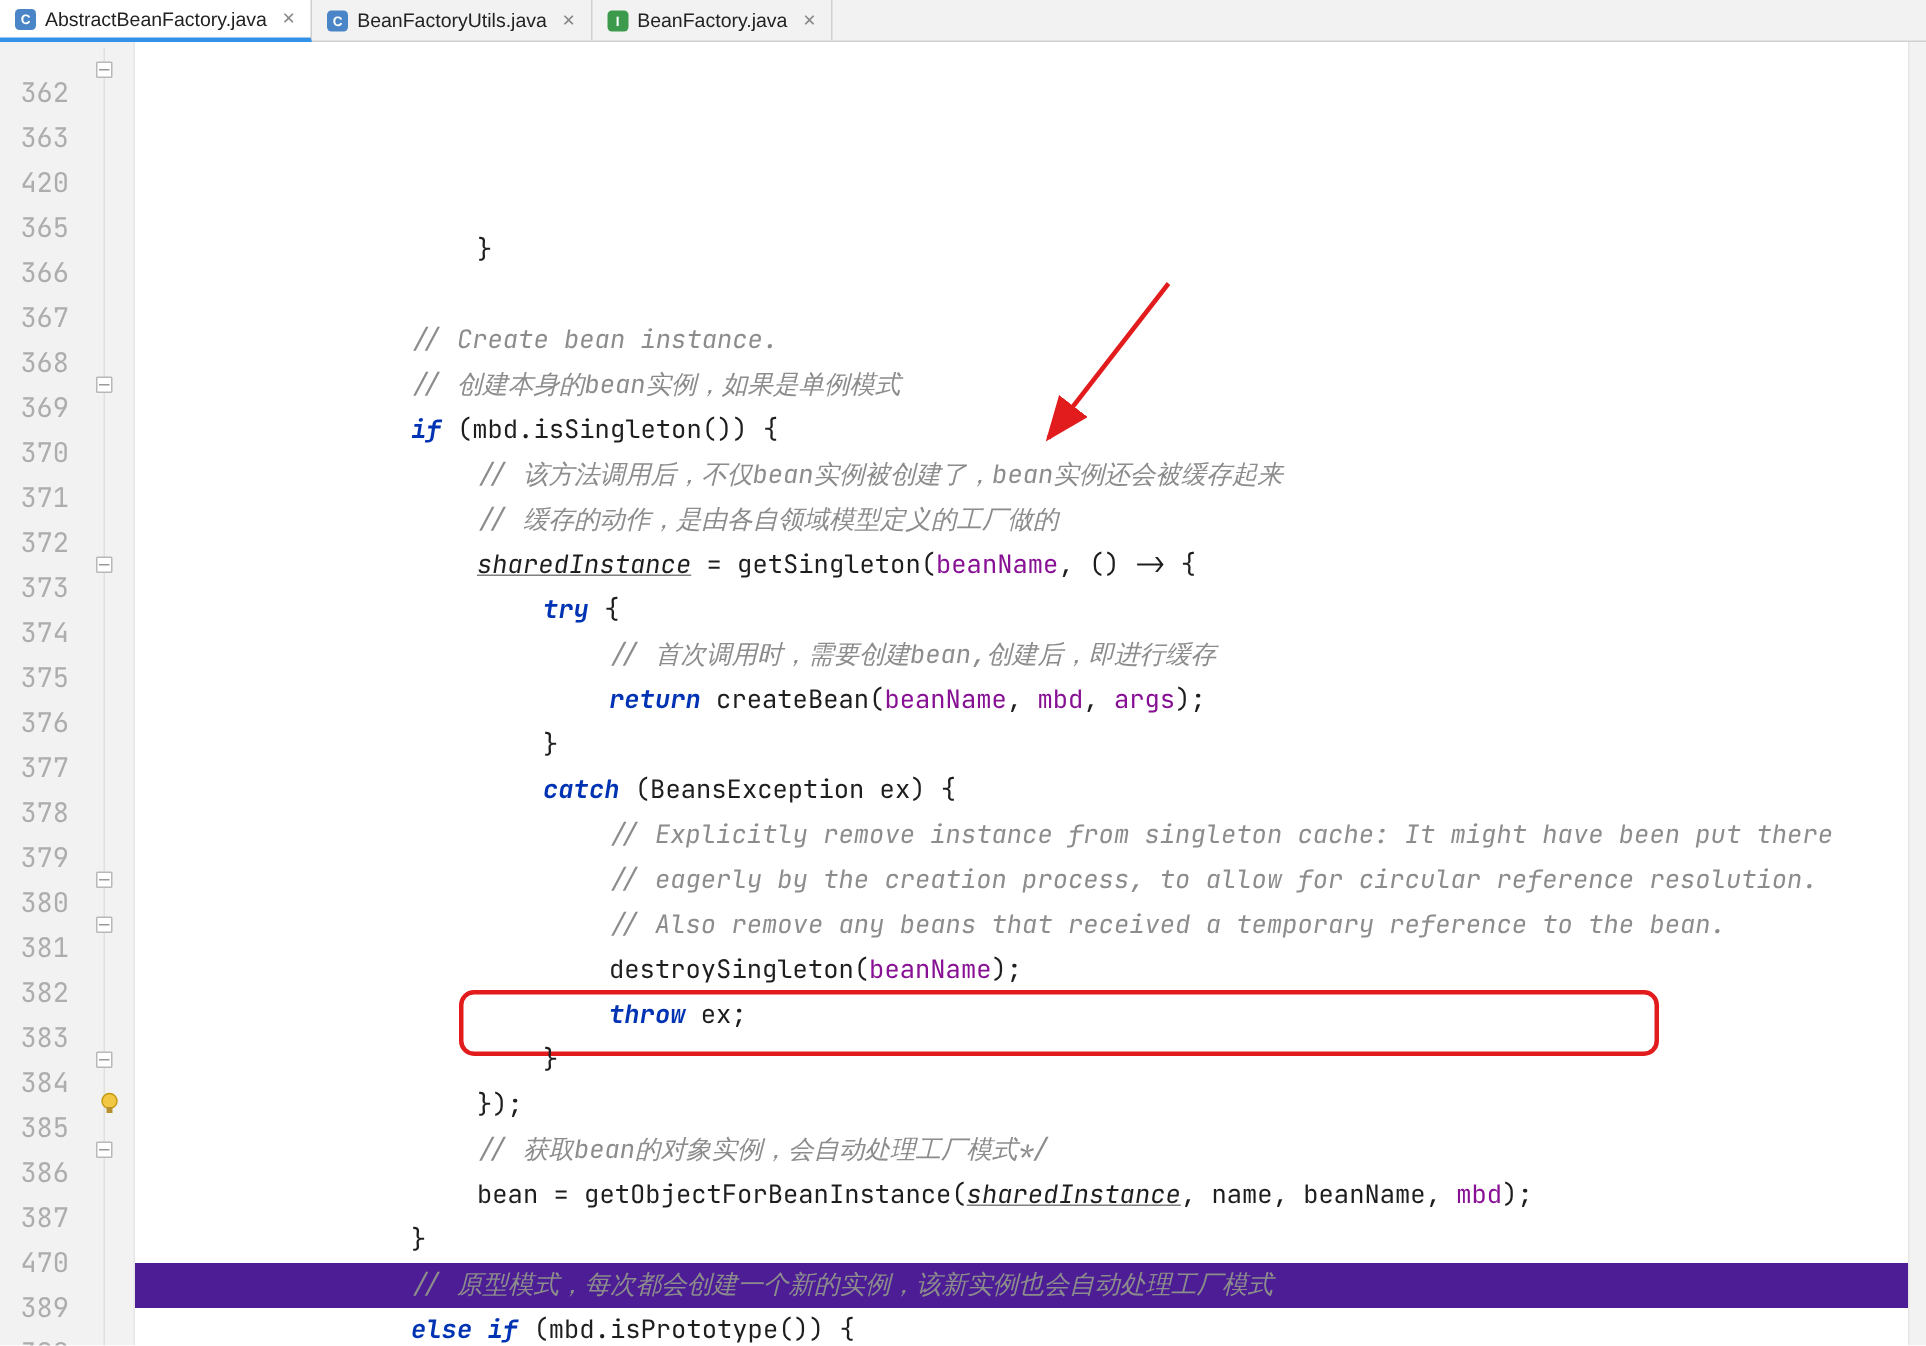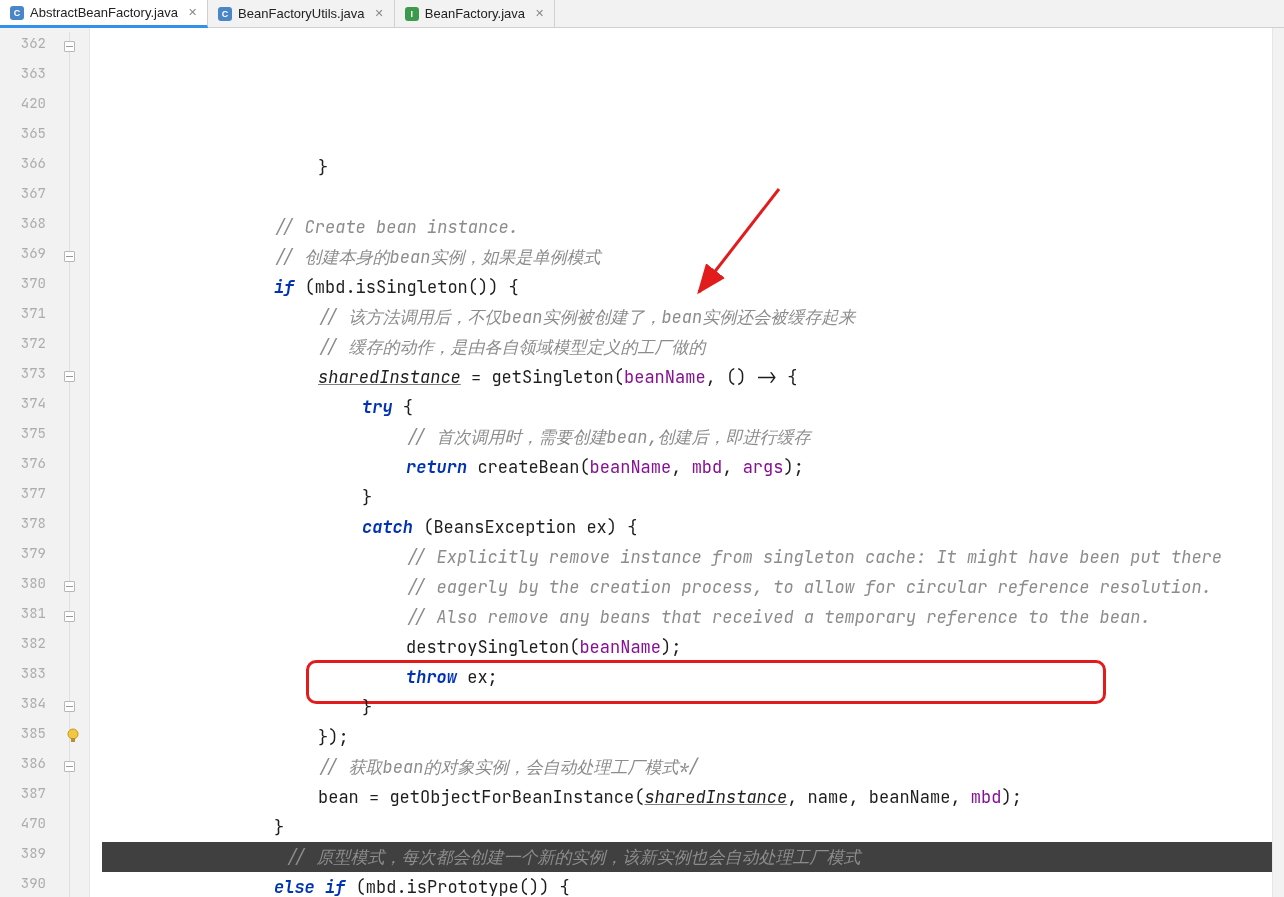--- a/index.html
+++ b/index.html
@@ -7,31 +7,31 @@
   
   .tabs { display: flex; height: 28px; background: #f2f2f2; border-bottom: 1px solid #d0d0d0; align-items: stretch; }
   .tab { display: flex; align-items: center; padding: 0 10px; gap: 6px; border-right: 1px solid #d0d0d0; cursor: pointer; font-family: "Segoe UI", Arial, sans-serif; font-size: 13px; color: #222; }
   .tab.active { background: #ffffff; border-bottom: 3px solid #3391e8; height: 28px; padding-top:0; }
   .tab .file-icon { width: 14px; height: 14px; border-radius: 3px; display: inline-flex; align-items: center; justify-content: center; font-size: 9px; font-weight: bold; color: #fff; }
   .file-icon.c { background: #4a86c7; }
   .file-icon.i { background: #3c9a4d; }
   .tab .close { color: #888; font-size: 11px; margin-left: 4px; }
   
   .editor { display: flex; height: calc(897px - 28px); position: relative; }
-  .gutter { width: 60px; background: #f2f2f2; color: #adadad; font-size: 14px; text-align: right; padding-top: 0; user-select: none; }
+  .gutter { width: 60px; background: #f2f2f2; color: #adadad; font-size: 18px; text-align: right; padding-top: 20px; user-select: none; }
   .gutter .ln { height: 30px; line-height: 30px; padding-right: 14px; position: relative; }
   .fold-col { width: 30px; background: #f2f2f2; border-right: 1px solid #e6e6e6; padding-top: 4px; position: relative; }
   .fold-col .fslot { height: 30px; position: relative; }
   .fold-mark { position: absolute; left: 4px; top: 9px; width: 11px; height: 11px; border: 1px solid #b8b8b8; background: #fff; border-radius: 1px; }
   .fold-mark::before { content: ""; position: absolute; left: 1px; right: 1px; top: 4px; border-top: 1px solid #9a9a9a; }
   .fold-line { position: absolute; left: 9px; top: 0; bottom: 0; width: 1px; background: #e0e0e0; }
   .bulb { position: absolute; left: 5px; top: 6px; width: 16px; height: 16px; }
   .code { flex: 1; font-size: 17px; line-height: 30px; padding-top: 4px; white-space: pre; color: #1e1e1e; position: relative; overflow: hidden; }
   .code .row { height: 30px; padding-left: 8px; position: relative; }
-  .code .row.hl { background: #404040; margin-left: 12px; }
+  .code .row.hl { background: #4c1d95; }
   
   .kw { color: #0033b3; font-weight: 600; font-style: italic; }
   .cm { color: #8c8c8c; font-style: italic; }
   .pr { color: #871094; }
   .ul { text-decoration: underline; text-decoration-color: #808080; font-style: italic; }
   
   .redbox { position: absolute; border: 3px solid #e21c1c; border-radius: 10px; pointer-events: none; }
   
   .arrow-svg { position: absolute; pointer-events: none; }
   

